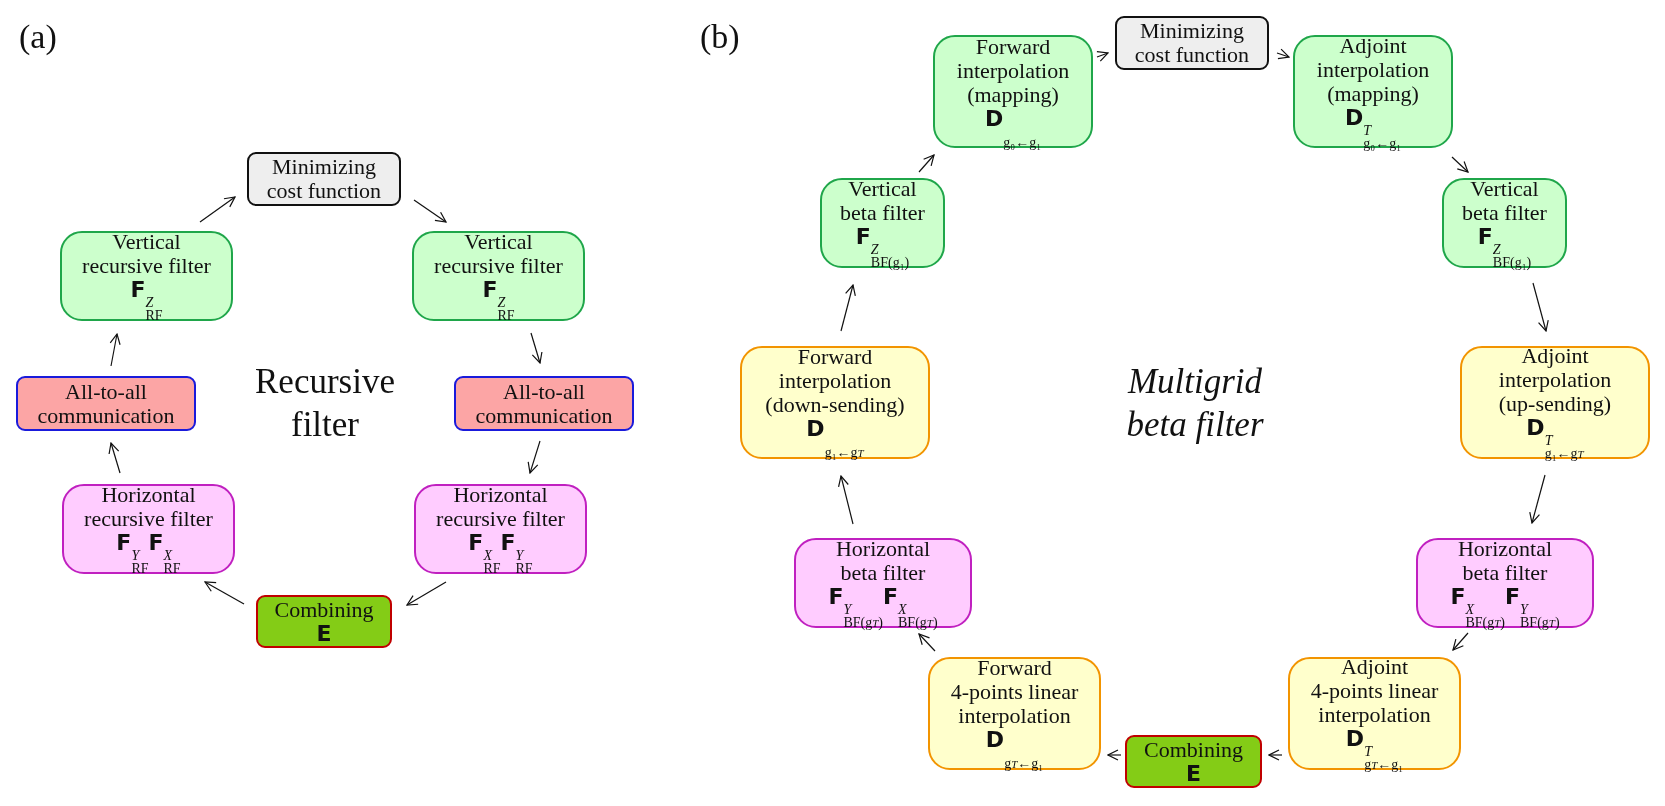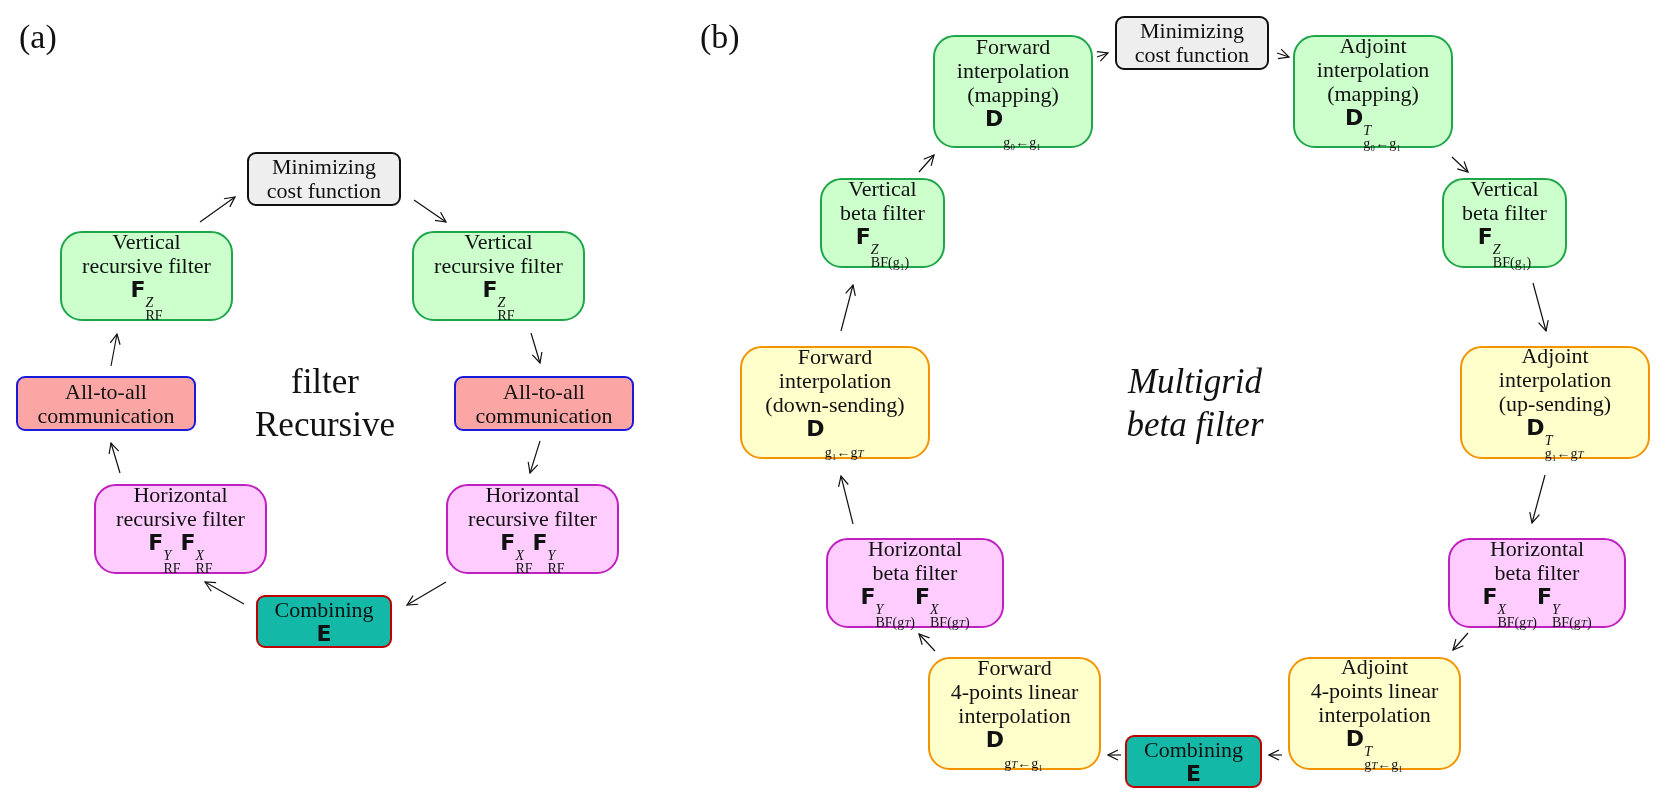--- a/index.html
+++ b/index.html
@@ -6,22 +6,22 @@
   body { width:1665px; height:806px; position:relative; overflow:hidden;
          font-family:"Liberation Serif", "DejaVu Serif", serif; color:#111; }
   .panel-label { position:absolute; font-size:34px; }
   .center-title { position:absolute; font-size:35px; text-align:center; line-height:43px; }
   .box { position:absolute; box-sizing:border-box; border-width:2px; border-style:solid;
          border-radius:22px; text-align:center; font-size:22px; line-height:24px;
          display:flex; flex-direction:column; justify-content:center; align-items:center; }
   .box.small { border-radius:9px; }
   .green { background:#ccffcc; border-color:#1fa64a; }
   .blue { background:#fca5a5; border-color:#1a1adb; }
-  .pink { background:#ffccff; border-color:#c020c0;margin-left:32px; }
-  .red { background:#14b8a6; border-color:#c00000; }
+  .pink { background:#ffccff; border-color:#c020c0; }
+  .red { background:#84cc16; border-color:#c00000; }
   .gray { background:#eeeeee; border-color:#111111; }
   .yellow { background:#ffffcc; border-color:#f29400; }
   .math { font-family:"Liberation Serif", serif; font-size:21px; line-height:24px; white-space:nowrap; }
   .math b { font-family:"DejaVu Sans", sans-serif; font-weight:bold; font-size:22px; }
   .math .sx { display:inline-flex; flex-direction:column; vertical-align:-10px; line-height:13px; text-align:left; }
   .math .sx .u { font-style:italic; font-size:14px; }
   .math .sx .l { font-size:14px; }
   svg.arrows { position:absolute; left:0; top:0; }
   svg.arrows line, svg.arrows polyline { stroke:#111; stroke-width:1.2; fill:none; }
 </style>
@@ -53,22 +53,22 @@
   <line x1="1282" y1="755" x2="1269" y2="755" marker-end="url(#ah)"></line>
   <line x1="1121" y1="755" x2="1108" y2="755" marker-end="url(#ah)"></line>
   <line x1="935" y1="651" x2="919" y2="634" marker-end="url(#ah)"></line>
   <line x1="853" y1="524" x2="841" y2="476" marker-end="url(#ah)"></line>
   <line x1="841" y1="331" x2="853" y2="285" marker-end="url(#ah)"></line>
   <line x1="919" y1="172" x2="934" y2="155" marker-end="url(#ah)"></line>
 </svg>
 
 <div class="panel-label" style="left:19px;top:18px;">(a)</div>
 <div class="center-title" style="left:230px;top:360px;width:190px;">
+  <div>Recursive</div>
   <div>filter</div>
-  <div>Recursive</div>
 </div>
 
 <div class="box gray small" style="left:247px;top:152px;width:154px;height:54px;">
   <div>Minimizing</div>
   <div>cost function</div>
 </div>
 
 <div class="box green" style="left:60px;top:231px;width:173px;height:90px;">
   <div>Vertical</div>
   <div>recursive filter</div>

